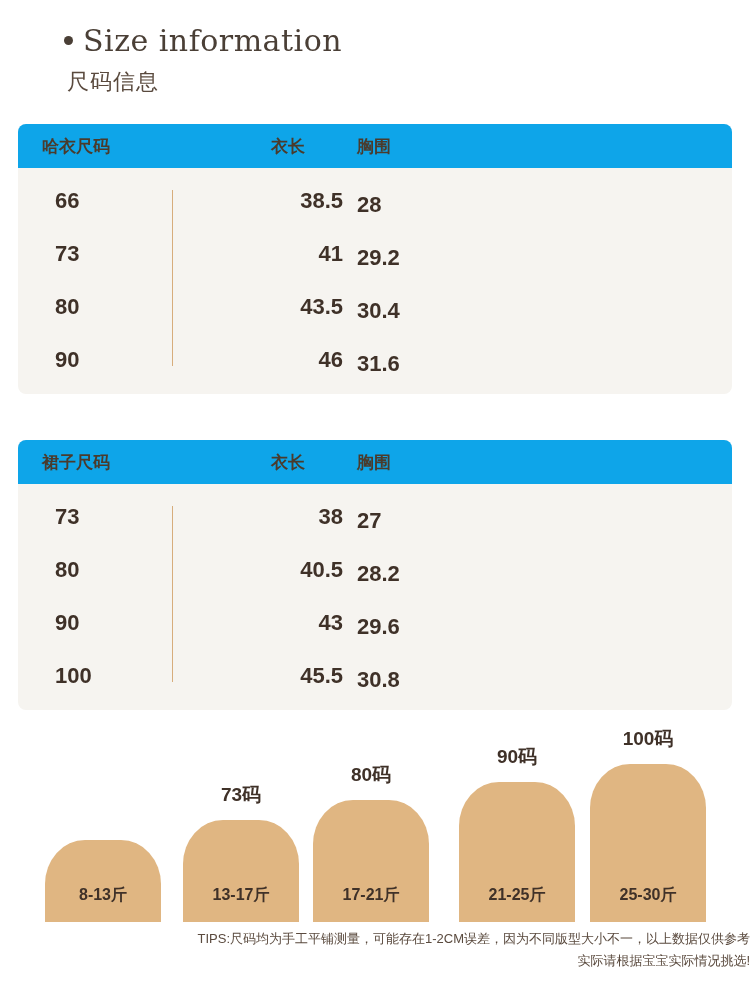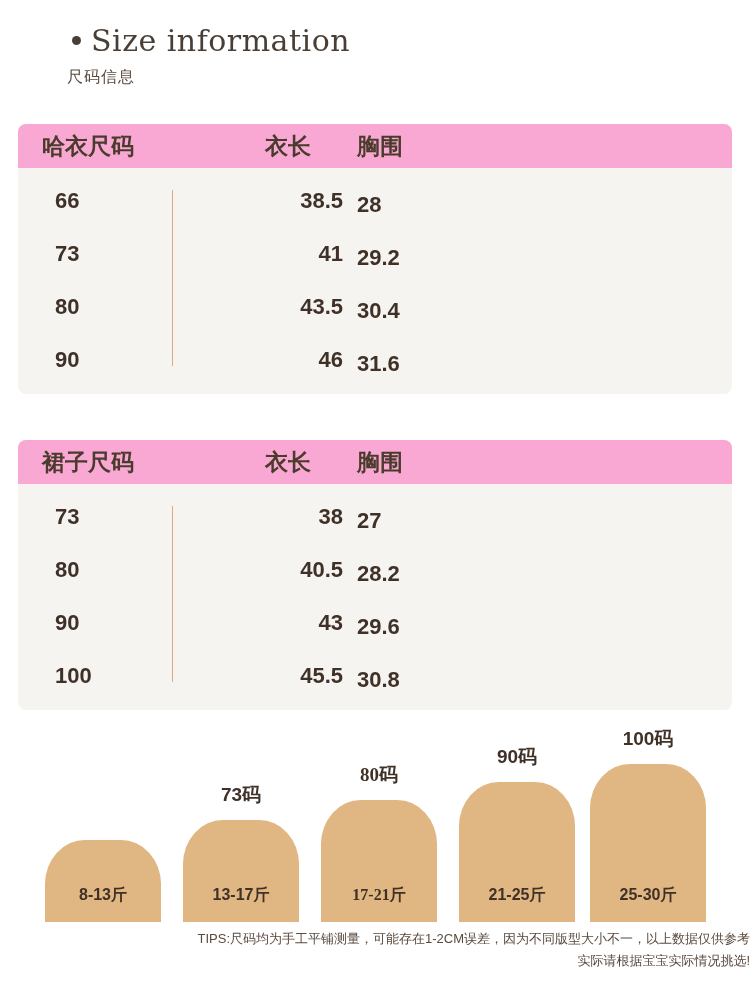--- a/index.html
+++ b/index.html
@@ -21,21 +21,20 @@
     position: absolute;
     left: 0;
     top: 0;
     width: 750px;
   }
   .title-row {
     display: flex;
     align-items: center;
     padding-left: 64px;
     padding-top: 26px;
-    margin-left: 8px;
   }
   .title-dot {
     width: 9px;
     height: 9px;
     border-radius: 50%;
     background: #4a3f36;
     margin-right: 10px;
     margin-bottom: 2px;
     flex: 0 0 auto;
   }
@@ -43,44 +42,44 @@
     font-family: "DejaVu Serif", serif;
     font-size: 30px;
     font-weight: 400;
     letter-spacing: 0.5px;
     color: #4a3f36;
     line-height: 1;
   }
   .title-cn {
     padding-left: 67px;
     padding-top: 11px;
-    font-size: 16px;
+    font-size: 22px;
     color: #5a4a3e;
     letter-spacing: 1px;
   }
 
   
   .table-block {
     position: absolute;
     left: 18px;
     width: 714px;
     background: #f6f4f0;
     border-radius: 8px;
     overflow: hidden;
   }
   #table-1 { top: 124px; height: 270px; }
   #table-2 { top: 440px; height: 270px; }
 
   .thead {
     height: 44px;
-    background: #f9a8d4;
+    background: #0ea5e9;
     display: flex;
     align-items: center;
     color: #4a3b2c;
-    font-size: 23px;
+    font-size: 17px;
     font-weight: 700;
   }
   .thead .c0 { width: 215px; padding-left: 24px; box-sizing: border-box; }
   .thead .c1 { width: 110px; text-align: center; }
   .thead .c2 { width: 110px; text-align: left; padding-left: 14px; box-sizing: border-box; }
 
   .tbody {
     position: relative;
     padding-top: 6px;
   }
@@ -237,21 +236,21 @@
     <div class="weight-cap" style="width:116px; height:82px;"></div>
     <div class="weight-label">8-13斤</div>
   </div>
 
   <div class="weight-item" style="left:183px; width:116px; height:140px;">
     <div class="weight-size" style="top:0;">73码</div>
     <div class="weight-cap" style="width:116px; height:102px;"></div>
     <div class="weight-label">13-17斤</div>
   </div>
 
-  <div class="weight-item" style="left:321px; width:116px; height:160px;font-family:Liberation Serif, serif;">
+  <div class="weight-item" style="left:313px; width:116px; height:160px;">
     <div class="weight-size" style="top:0;">80码</div>
     <div class="weight-cap" style="width:116px; height:122px;"></div>
     <div class="weight-label">17-21斤</div>
   </div>
 
   <div class="weight-item" style="left:459px; width:116px; height:178px;">
     <div class="weight-size" style="top:0;">90码</div>
     <div class="weight-cap" style="width:116px; height:140px;"></div>
     <div class="weight-label">21-25斤</div>
   </div>

